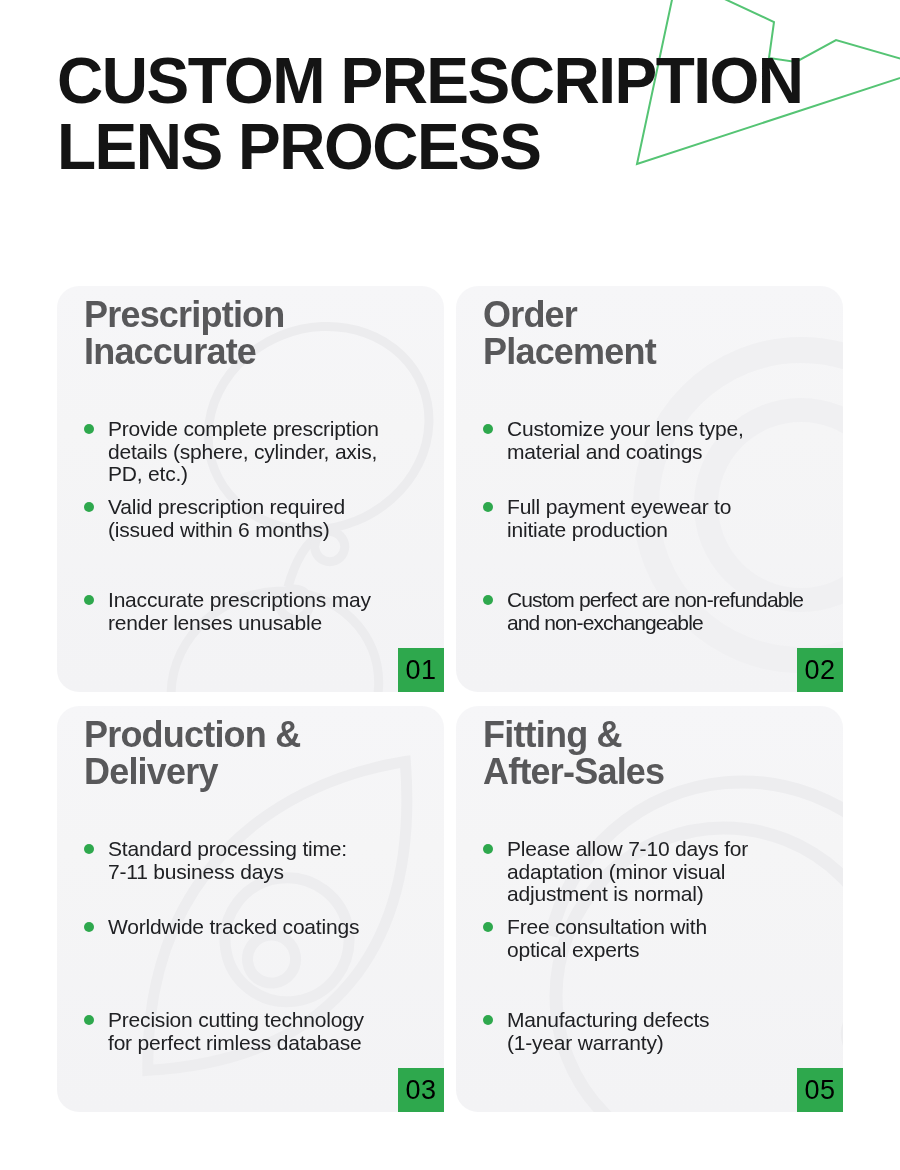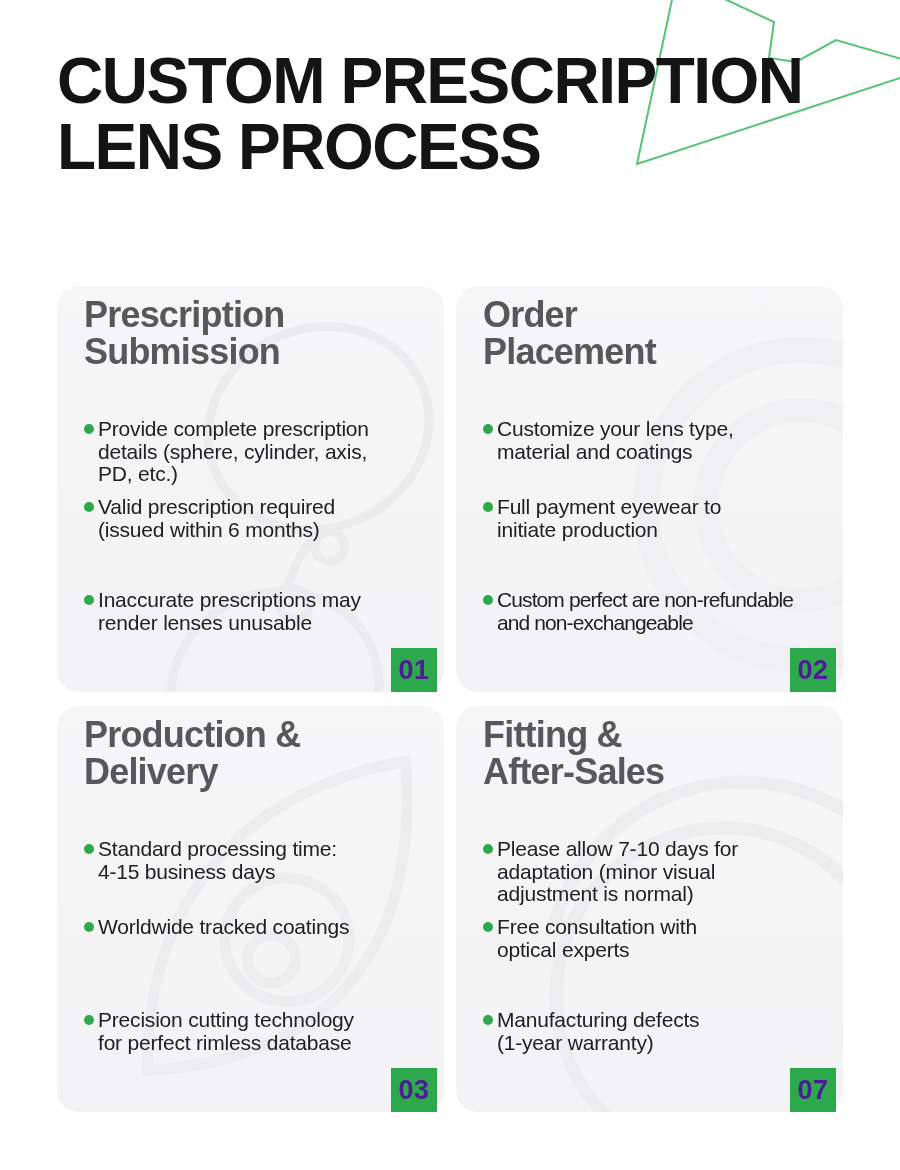--- a/index.html
+++ b/index.html
@@ -36,33 +36,33 @@
     position:absolute;inset:0;border-radius:22px;overflow:hidden;
     background:linear-gradient(180deg,#f6f6f8 0%,var(--card) 35%,#f3f3f5 100%);
   }
   .wm{position:absolute;inset:0;width:100%;height:100%;}
   .card-title{
     position:absolute;left:27px;top:10px;margin:0;z-index:2;
     font-size:36px;line-height:37px;font-weight:bold;letter-spacing:-0.8px;
     color:var(--head);
   }
   .card-title span{display:block;}
-  .bullet{position:absolute;left:27px;right:14px;display:flex;align-items:flex-start;gap:4px;z-index:2;}
+  .bullet{position:absolute;left:27px;right:14px;display:flex;align-items:flex-start;gap:14px;z-index:2;}
   .s1{top:132px}.s2{top:210px}.s3{top:303px}
   .dot{width:10px;height:10px;border-radius:50%;background:var(--accent);flex:none;margin-top:6px;}
   .btxt{
     margin:0;font-size:21px;line-height:22.5px;color:var(--body);
     letter-spacing:-0.2px;white-space:pre-line;
   }
   .condensed{letter-spacing:-0.9px;}
   .badge{
-    position:absolute;right:7px;bottom:0;width:46px;height:44px;z-index:3;
-    background:var(--accent);color:#4c1d95;
+    position:absolute;right:0;bottom:0;width:46px;height:44px;z-index:3;
+    background:var(--accent);color:#000000;
     display:flex;align-items:center;justify-content:center;
-    font-size:27px;font-weight:bold;letter-spacing:0.5px;
+    font-size:27px;font-weight:normal;letter-spacing:0.5px;
   }
 </style>
 </head>
 <body>
 
 <div class="page">
 
   <svg class="deco" viewBox="600 0 300 200" fill="none" stroke="#55C474" stroke-width="2">
     <polyline points="673,-5 637,164 912,74"></polyline>
     <polyline points="716,-5 774,22 769,58 796,62 836,40 912,62"></polyline>
@@ -81,21 +81,21 @@
             <ellipse cx="300" cy="160" rx="112" ry="100"></ellipse>
             <ellipse cx="162" cy="385" rx="105" ry="96"></ellipse>
             <path d="M 212 296 Q 238 262 264 258"></path>
             <circle cx="212" cy="314" r="15"></circle>
             <circle cx="266" cy="274" r="15"></circle>
           </g>
         </svg>
       </div>
       <h2 class="card-title">
         <span>Prescription</span>
-        <span>Submission</span>
+        <span>Inaccurate</span>
       </h2>
       <div class="bullet s1">
         <span class="dot"></span>
         <p class="btxt">Provide complete prescription
 details (sphere, cylinder, axis,
 PD, etc.)</p>
       </div>
       <div class="bullet s2">
         <span class="dot"></span>
         <p class="btxt">Valid prescription required
@@ -148,21 +148,21 @@
           </g>
         </svg>
       </div>
       <h2 class="card-title">
         <span>Production &amp;</span>
         <span>Delivery</span>
       </h2>
       <div class="bullet s1">
         <span class="dot"></span>
         <p class="btxt">Standard processing time:
-4-15 business days</p>
+7-11 business days</p>
       </div>
       <div class="bullet s2">
         <span class="dot"></span>
         <p class="btxt">Worldwide tracked coatings</p>
       </div>
       <div class="bullet s3">
         <span class="dot"></span>
         <p class="btxt">Precision cutting technology
 for perfect rimless database</p>
       </div>
@@ -192,17 +192,17 @@
       <div class="bullet s2">
         <span class="dot"></span>
         <p class="btxt">Free consultation with
 optical experts</p>
       </div>
       <div class="bullet s3">
         <span class="dot"></span>
         <p class="btxt">Manufacturing defects
 (1-year warranty)</p>
       </div>
-      <div class="badge">07</div>
+      <div class="badge">05</div>
     </section>
 
   </main>
 </div>
 
 </body></html>

